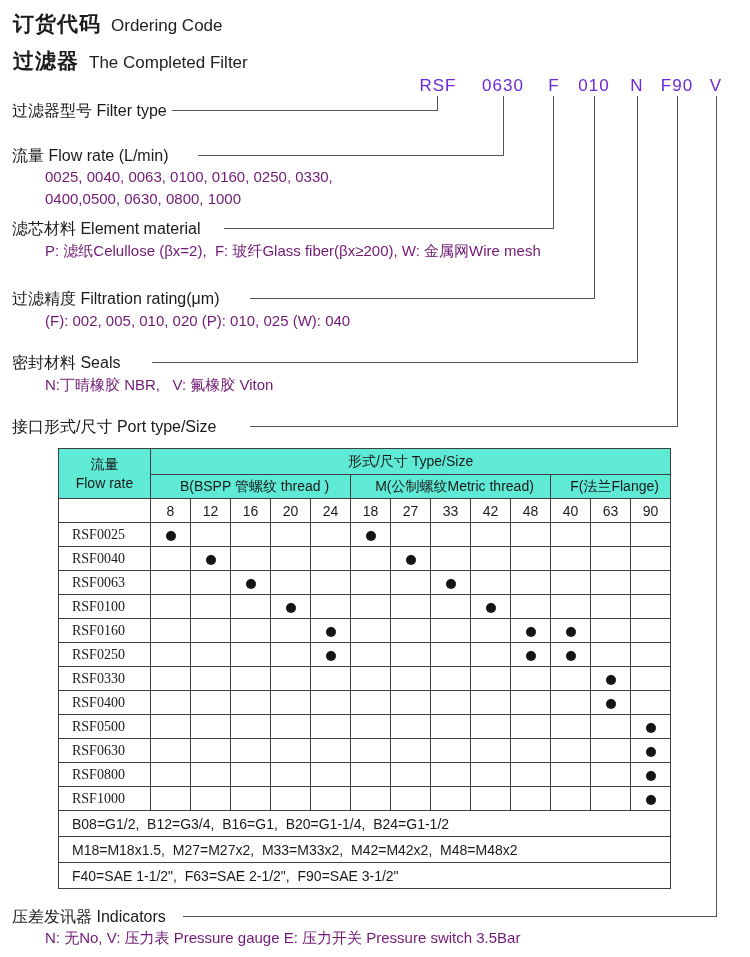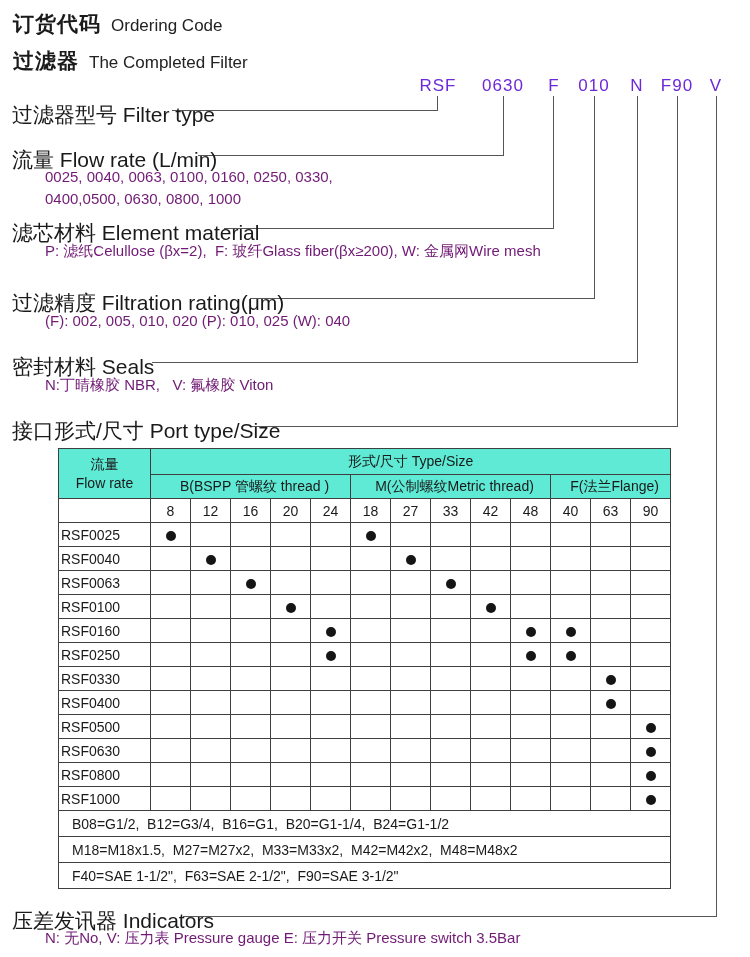--- a/index.html
+++ b/index.html
@@ -3,35 +3,35 @@
 <meta charset="utf-8">
 <style>
   * { margin:0; padding:0; box-sizing:border-box; }
   html,body { width:750px; height:957px; }
   body { background:#ffffff; font-family:"Liberation Sans","DejaVu Sans",sans-serif; color:#1a1a1a; }
   .page { position:relative; width:750px; height:957px; overflow:hidden; background:#fff; }
   .title-row { position:absolute; left:13px; display:flex; align-items:baseline; gap:10px; white-space:nowrap; }
   .zh-title { font-weight:bold; font-size:21px; letter-spacing:1px; }
   .en-title { font-size:17px; color:#222; }
   .code-seg { position:absolute; top:76px; transform:translateX(-50%); font-size:17px; letter-spacing:1px; color:#6d28d9; white-space:nowrap; }
-  .spec-label { position:absolute; left:12px; font-size:21px; white-space:pre; }
+  .spec-label { position:absolute; left:12px; font-size:16px; white-space:pre; }
   .spec-detail { position:absolute; left:45px; font-size:15px; white-space:pre; color:#701a75; }
   .line { position:absolute; background:#555; }
   .hline { height:1px; }
   .vline { width:1px; }
   .table-wrap { position:absolute; left:58px; top:448px; }
   table.avail { border-collapse:collapse; table-layout:fixed; width:612px; font-size:14px; }
   .avail th, .avail td { border:1px solid #3f3f3f; text-align:center; font-weight:normal; padding:0; }
   .avail thead th.gray { background:#5eead4; }
   .avail .corner { background:#fff; }
   .flow-head { font-size:14px; line-height:1.35; }
   .avail th.h1 { height:26px; }
   .avail th.h2 { height:24px;padding-left:8px; }
   .avail tr.sizes th { height:24px; background:#fff; }
-  .avail td.model { text-align:left; padding-left:2px; height:24px; }
+  .avail td.model { text-align:left; padding-left:13px; height:24px;font-family:Liberation Serif, serif; }
   .avail td.size-cell { height:24px; }
   .avail td.note { text-align:left; padding-left:13px; height:26px; font-size:14px; white-space:pre; }
   .dot { display:inline-block; width:10px; height:10px; border-radius:50%; background:#151515; vertical-align:middle; }
 </style>
 </head>
 <body>
 
 <div class="page">
 
   <div class="title-row" style="top:10px">

